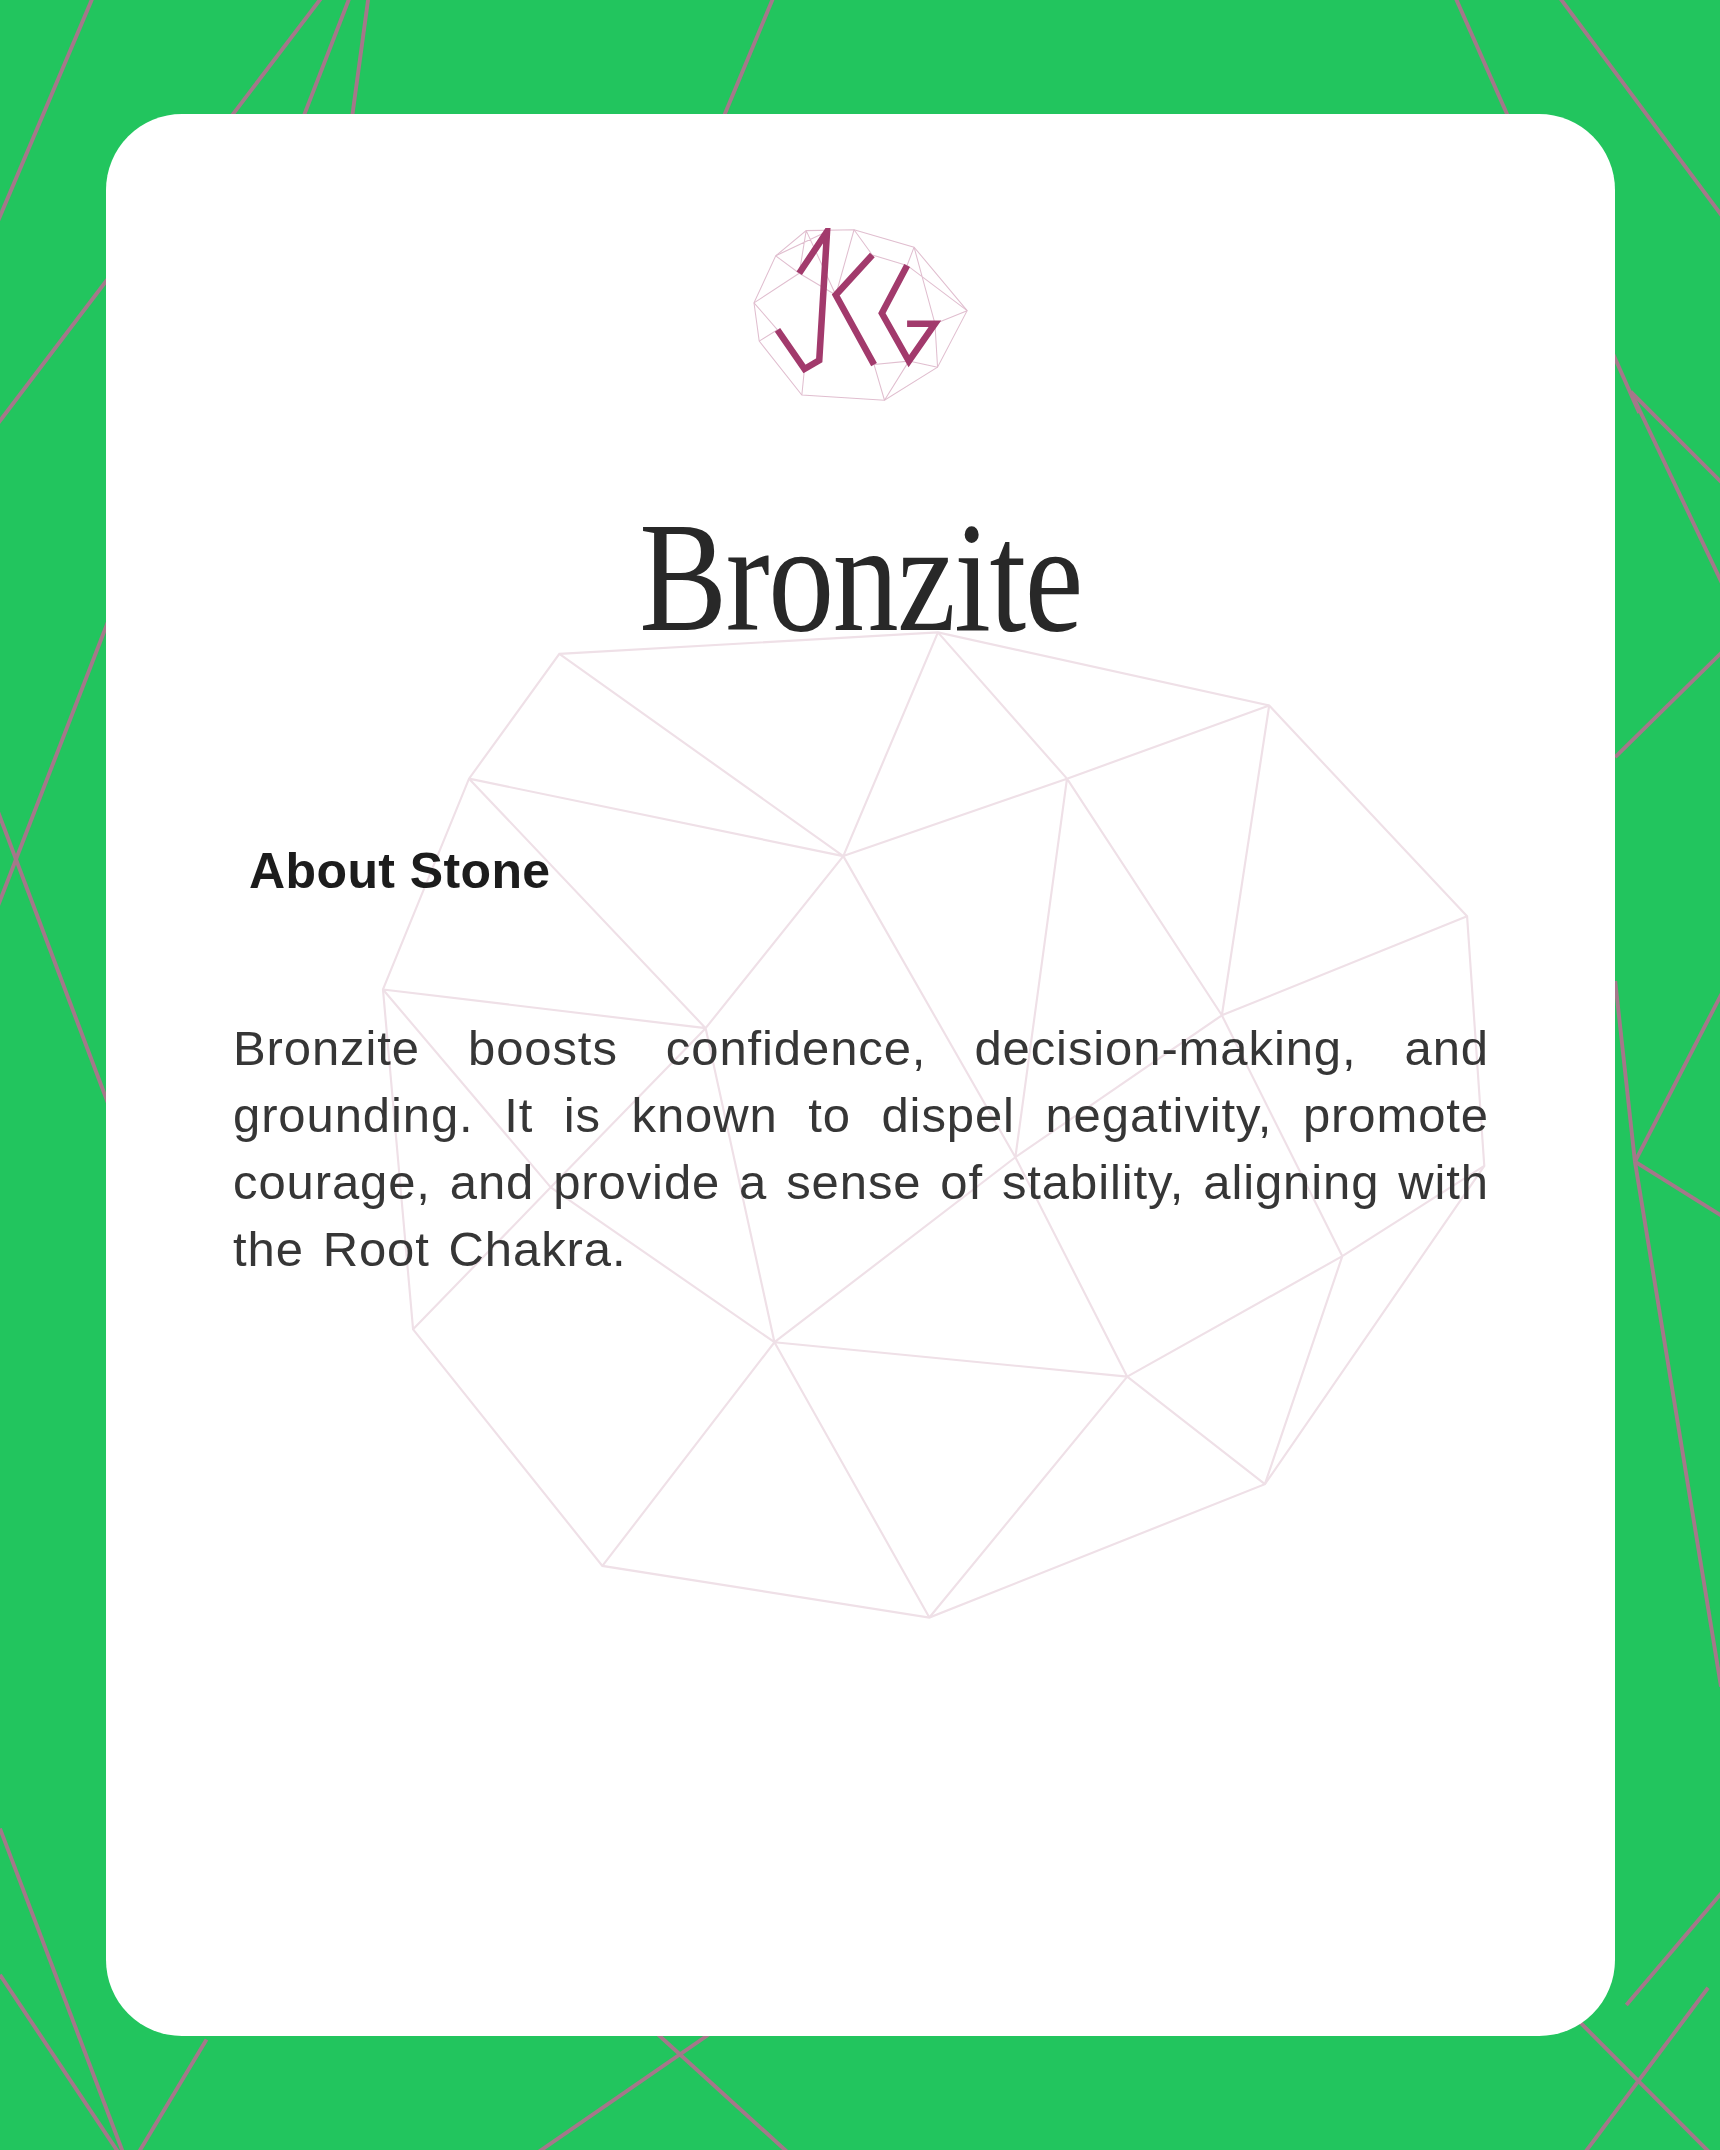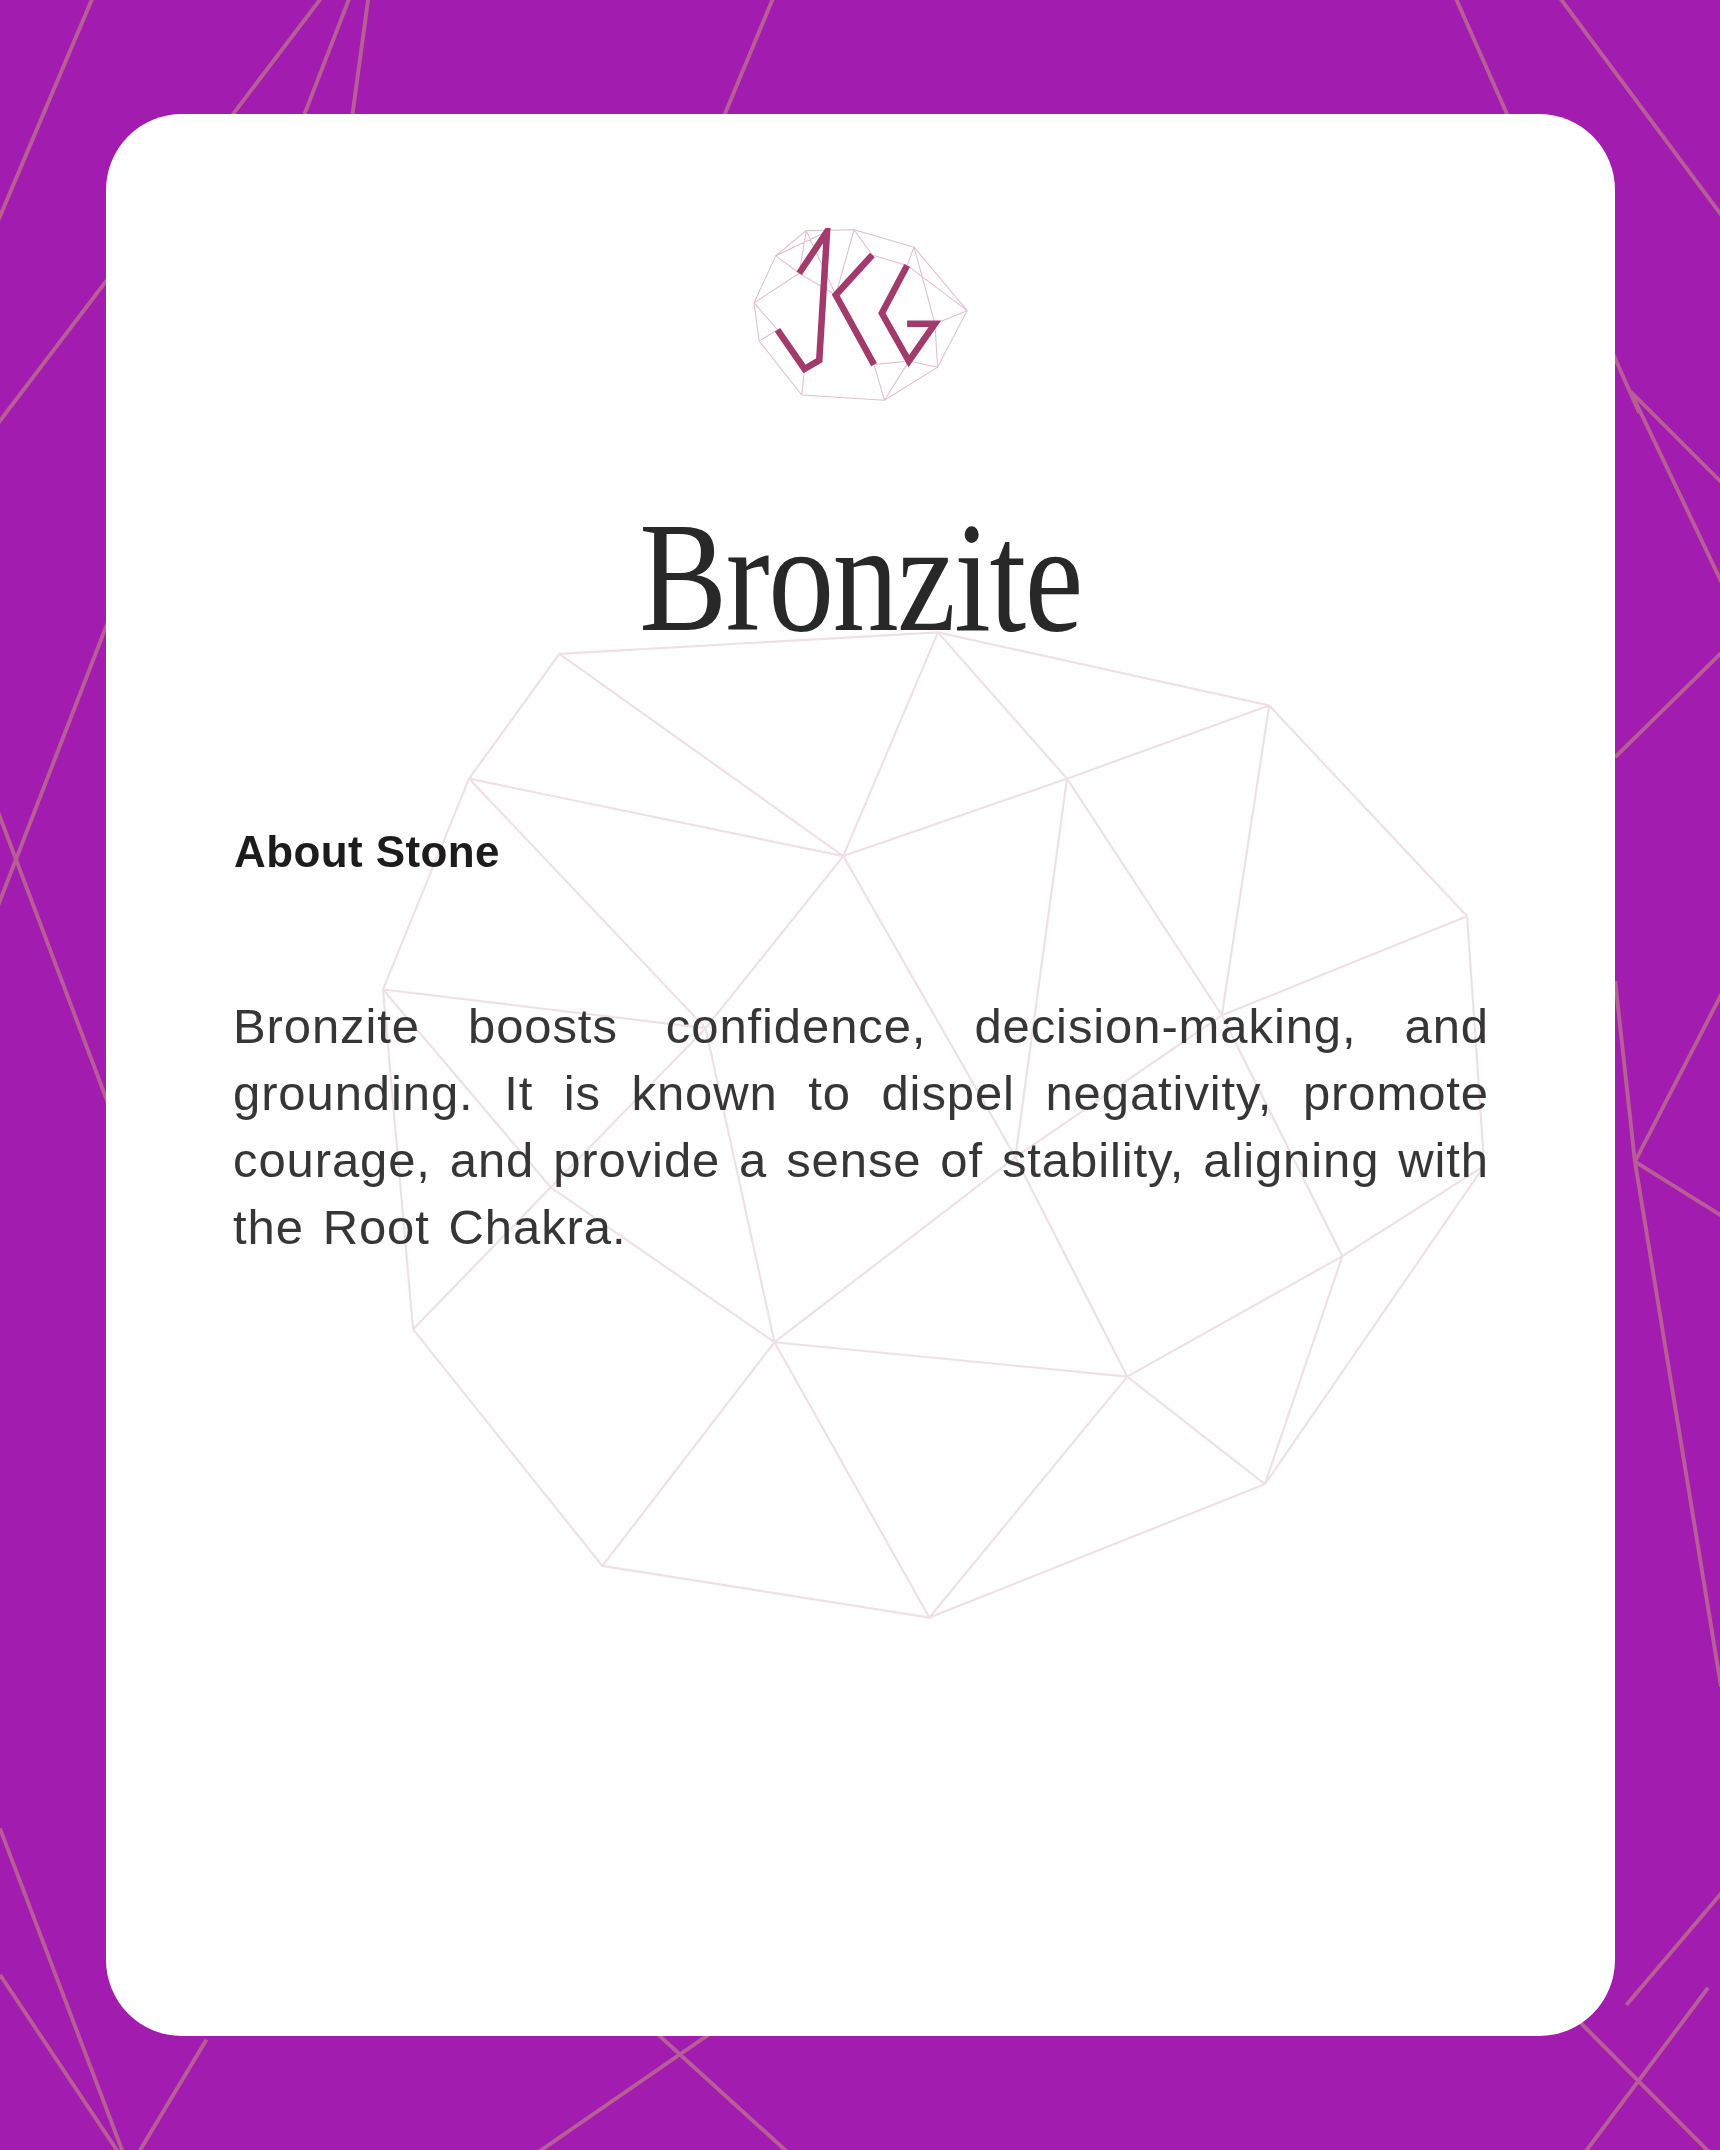--- a/index.html
+++ b/index.html
@@ -1,18 +1,18 @@
 <!DOCTYPE html>
 <html style="font-size:13.8px"><head>
 <meta charset="utf-8">
 <style>
   html,body{margin:0;padding:0;background:#a63a6e;}
   .poster{
     position:relative;width:1721px;height:2151px;overflow:hidden;
-    background:#a21caf;font-family:"Liberation Sans",sans-serif;
+    background:#22c55e;font-family:"Liberation Sans",sans-serif;
   }
   .bg-svg{position:absolute;inset:0;display:block;}
   .card{
     position:absolute;left:106px;top:114px;width:1509px;height:1922px;
     background:#ffffff;border-radius:76px;overflow:hidden;
   }
   .watermark-svg{
     position:absolute;left:-106px;top:-114px;width:1721px;height:2151px;
     pointer-events:none;display:block;
   }
@@ -22,21 +22,21 @@
   }
   .logo svg{display:block;width:100%;height:100%;}
   .title{
     position:absolute;top:385px;left:0;width:100%;margin:0;
     text-align:center;font-family:"Liberation Serif",serif;font-weight:400;
     font-size:157px;line-height:1;color:#282828;letter-spacing:-1.7px;
   }
   .title>span{display:inline-block;transform:scaleX(0.84);transform-origin:50% 60%;}
   .content{position:absolute;left:127px;right:126px;top:711px;}
   .content h2{
-    margin:1px;font-size:44px;line-height:1.2;font-weight:700;color:#1c1c1c;
+    margin:16px;font-size:50px;line-height:1.2;font-weight:700;color:#1c1c1c;
     letter-spacing:0.4px;
   }
   .content p{
     margin:22.4px 0 0;font-size:49px;line-height:67px;color:#363636;
     text-align:justify;letter-spacing:0.9px;word-spacing:4.3px;
   }
   .sec2{margin-top:114px;}
 </style>
 </head>
 <body>

